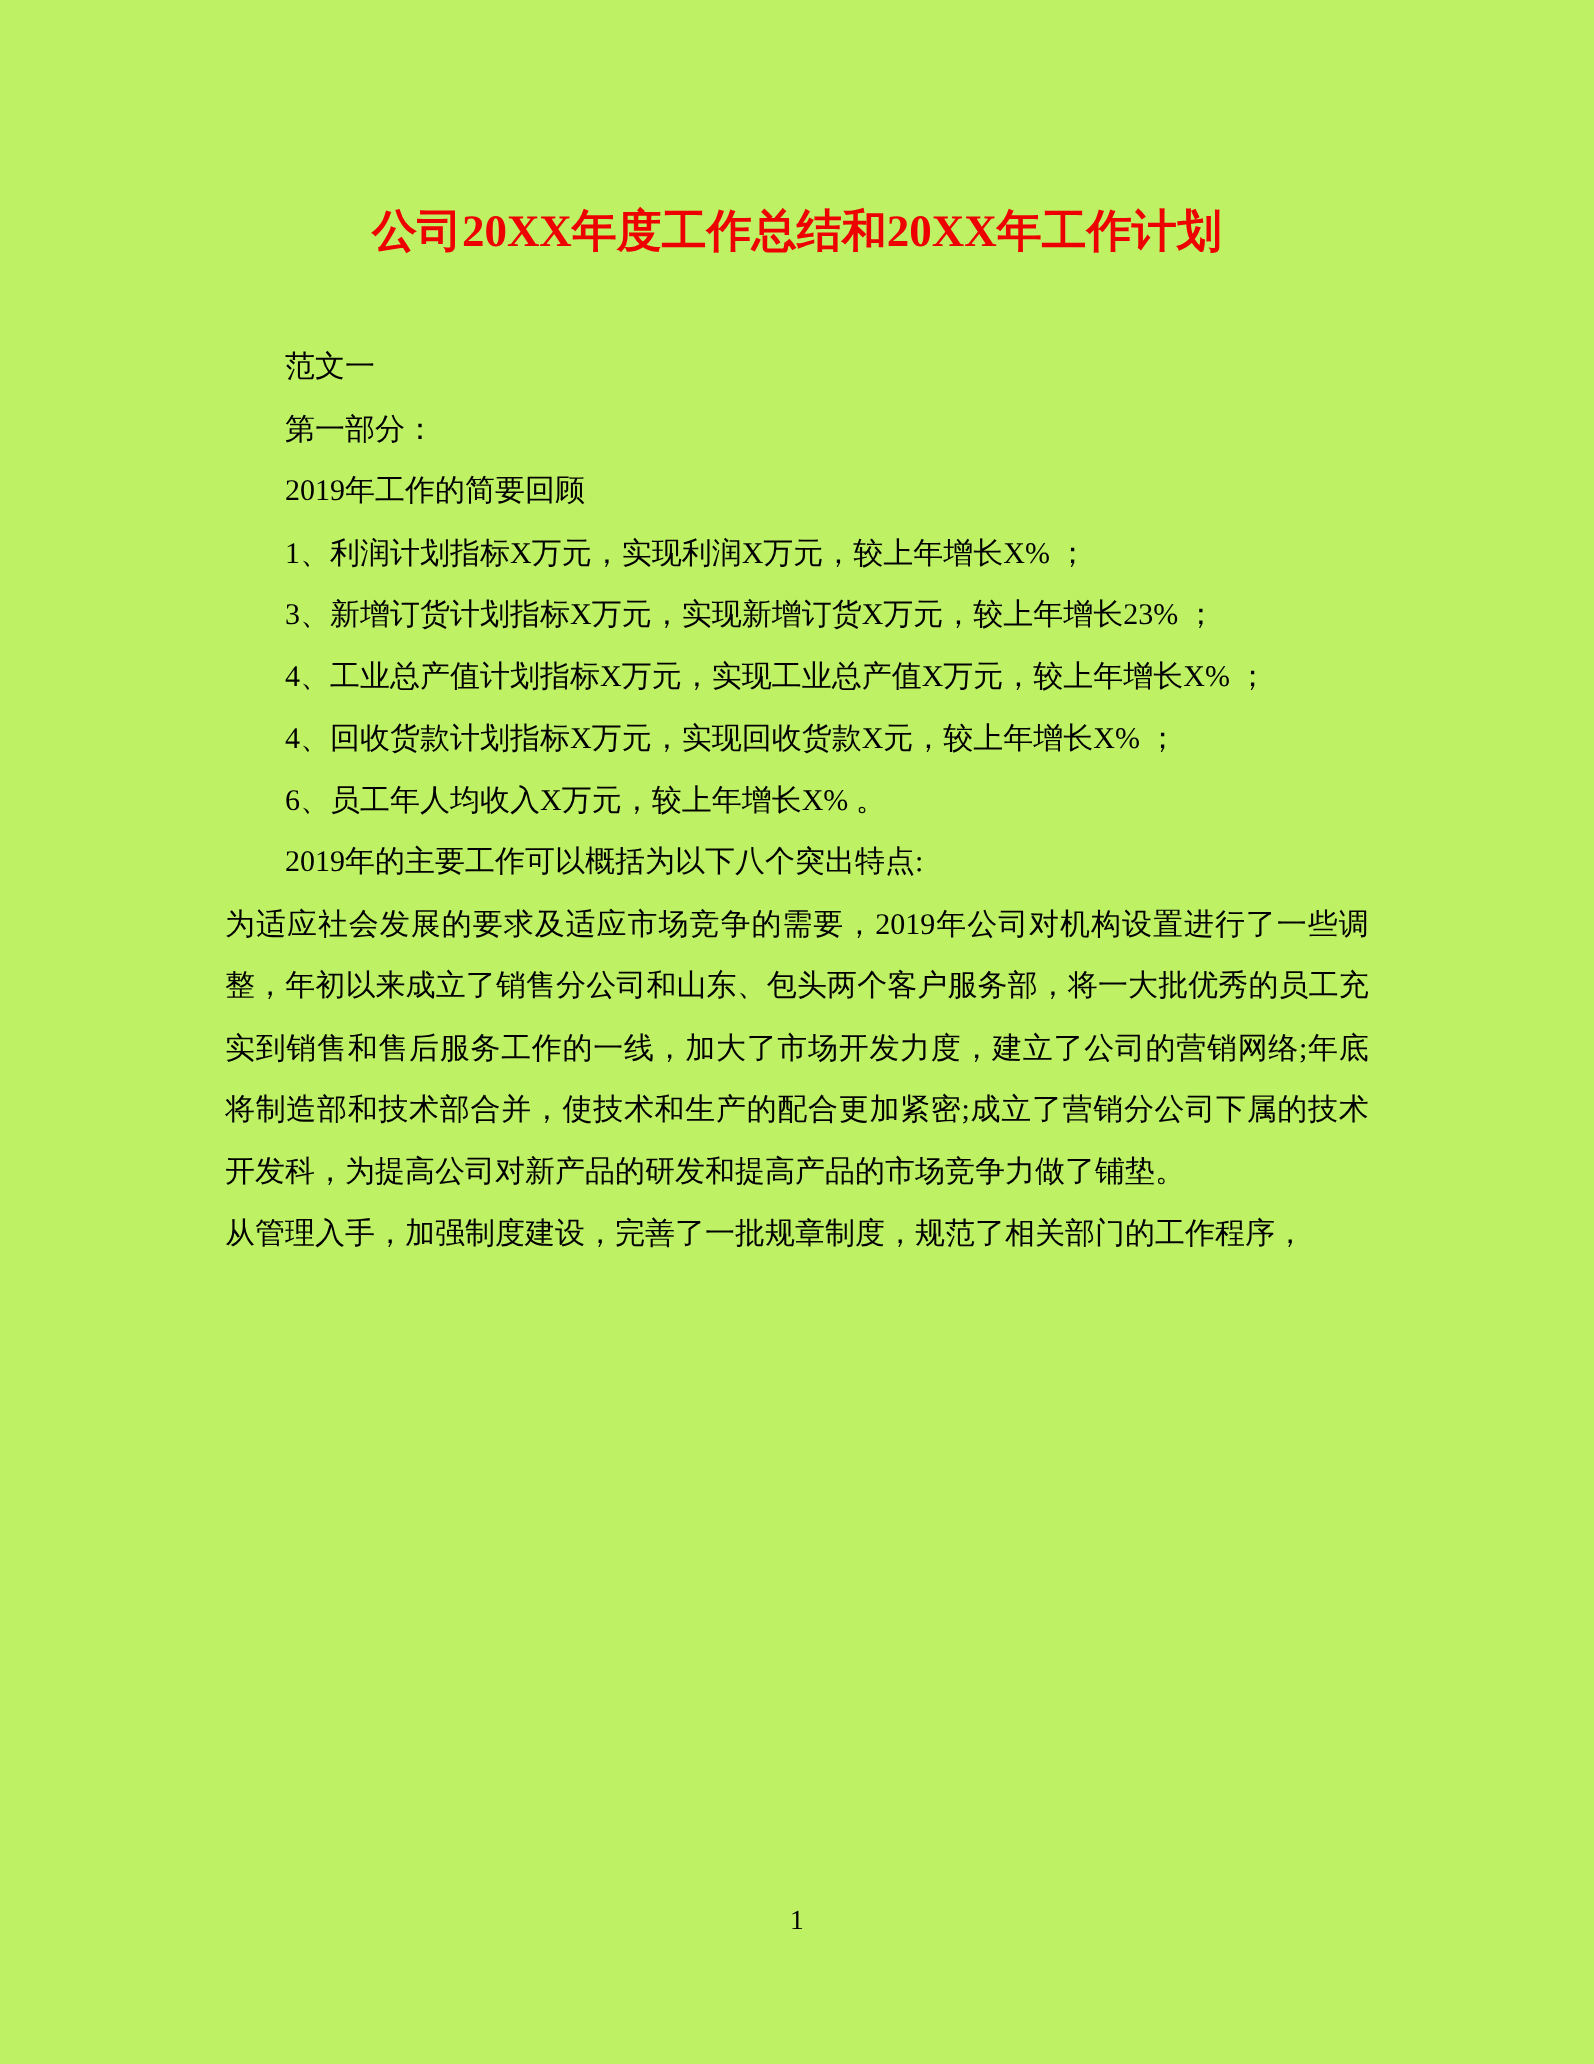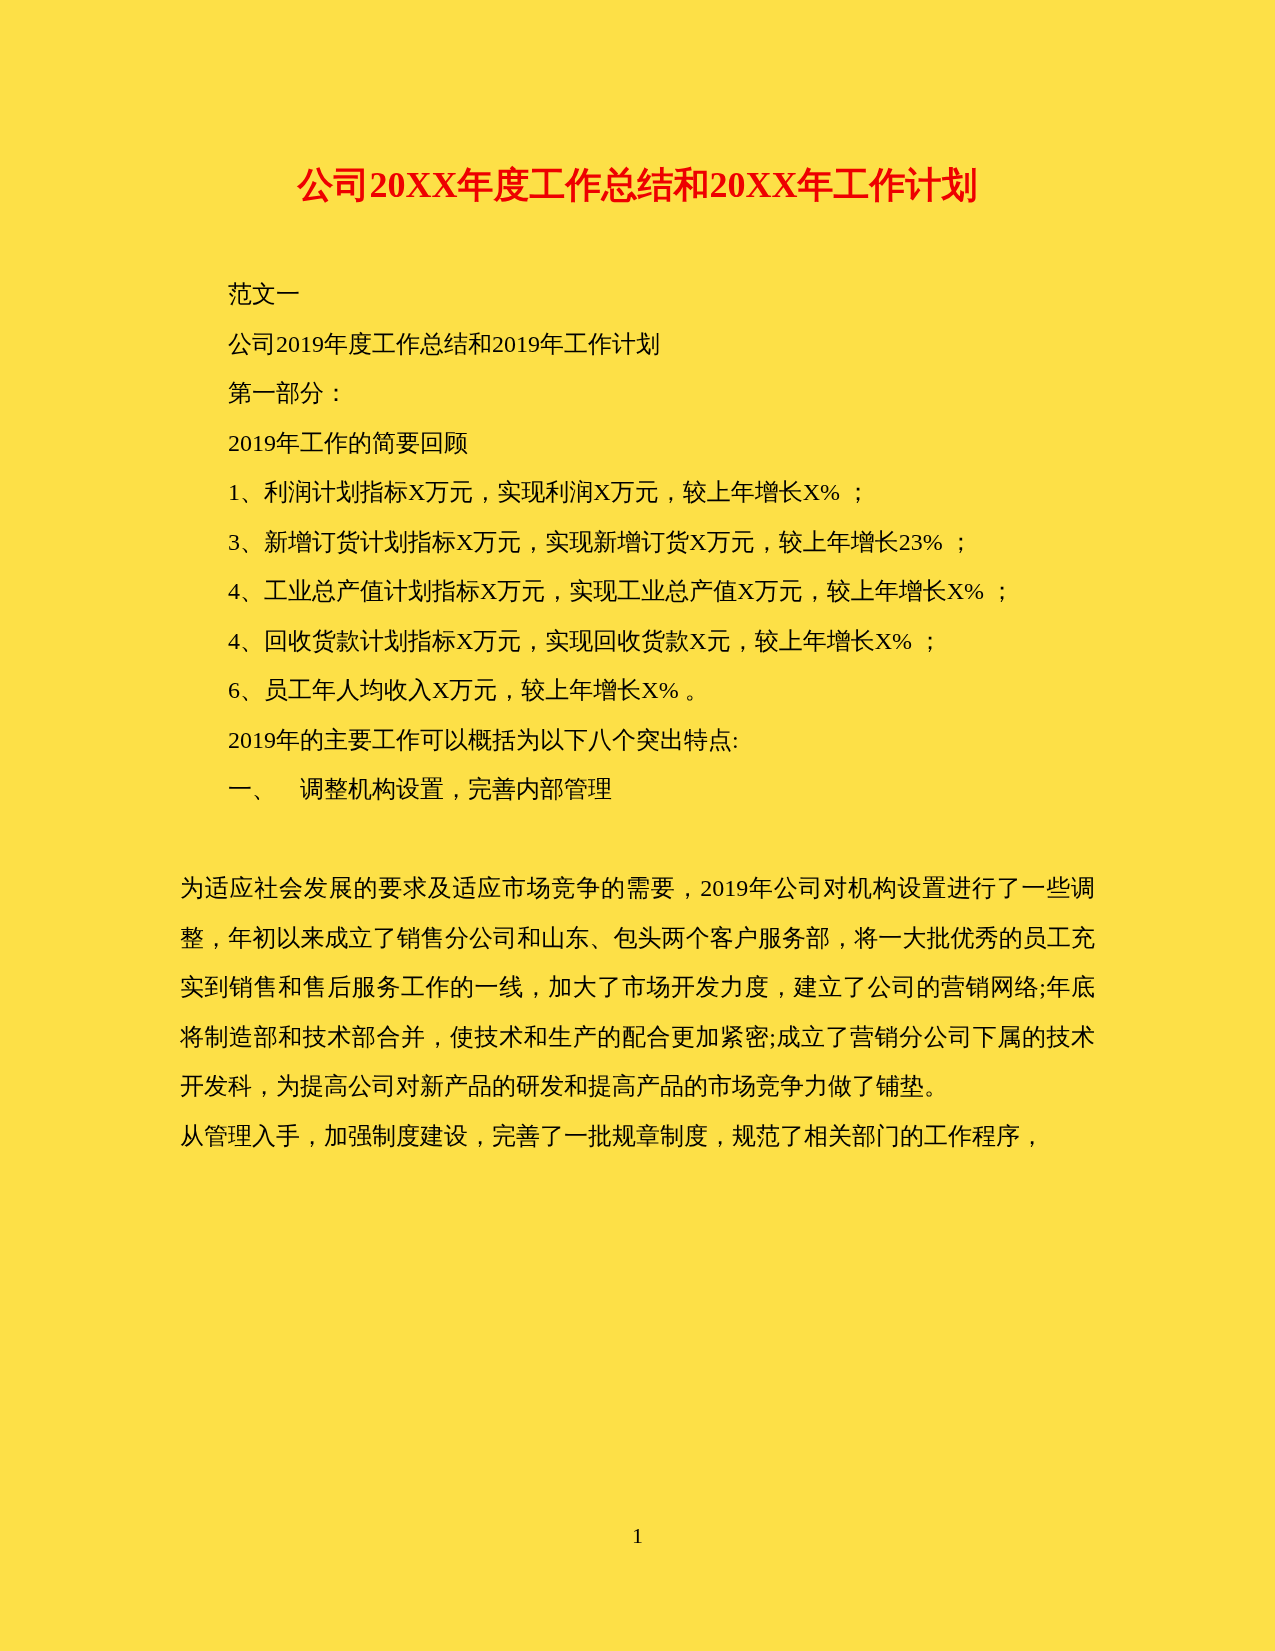--- a/index.html
+++ b/index.html
@@ -4,21 +4,21 @@
 <style>
   html, body {
     margin: 0;
     padding: 0;
     background: #ffffff;
   }
   .page {
     position: relative;
     width: 1275px;
     height: 1651px;
-    background: #fde047;
+    background: #bef264;
     overflow: hidden;
     font-family: "Liberation Serif", "DejaVu Serif", serif;
     color: #000000;
   }
   .doc-title {
     margin: 0;
     padding-top: 164px;
     text-align: center;
     font-size: 36px;
     font-weight: bold;
@@ -52,30 +52,28 @@
 </style>
 </head>
 <body>
 
 <div class="page">
 
   <h1 class="doc-title" style="color: rgb(238, 0, 0);">公司20XX年度工作总结和20XX年工作计划</h1>
 
   <div class="doc-body">
       <div class="para indent">范文一</div>
-      <div class="para indent">公司2019年度工作总结和2019年工作计划</div>
       <div class="para indent">第一部分：</div>
       <div class="para indent">2019年工作的简要回顾</div>
       <div class="para indent">1、利润计划指标X万元，实现利润X万元，较上年增长X% ；</div>
       <div class="para indent">3、新增订货计划指标X万元，实现新增订货X万元，较上年增长23% ；</div>
       <div class="para indent">4、工业总产值计划指标X万元，实现工业总产值X万元，较上年增长X% ；</div>
       <div class="para indent">4、回收货款计划指标X万元，实现回收货款X元，较上年增长X% ；</div>
       <div class="para indent">6、员工年人均收入X万元，较上年增长X% 。</div>
       <div class="para indent">2019年的主要工作可以概括为以下八个突出特点:</div>
-      <div class="para indent gap-after">一、　调整机构设置，完善内部管理</div>
       <div class="para">为适应社会发展的要求及适应市场竞争的需要，2019年公司对机构设置进行了一些调整，年初以来成立了销售分公司和山东、包头两个客户服务部，将一大批优秀的员工充实到销售和售后服务工作的一线，加大了市场开发力度，建立了公司的营销网络;年底将制造部和技术部合并，使技术和生产的配合更加紧密;成立了营销分公司下属的技术开发科，为提高公司对新产品的研发和提高产品的市场竞争力做了铺垫。</div>
       <div class="para">从管理入手，加强制度建设，完善了一批规章制度，规范了相关部门的工作程序，</div>
     </div>
 
   <div class="page-footer">
     <span>1</span>
   </div>
 
 </div>
 

